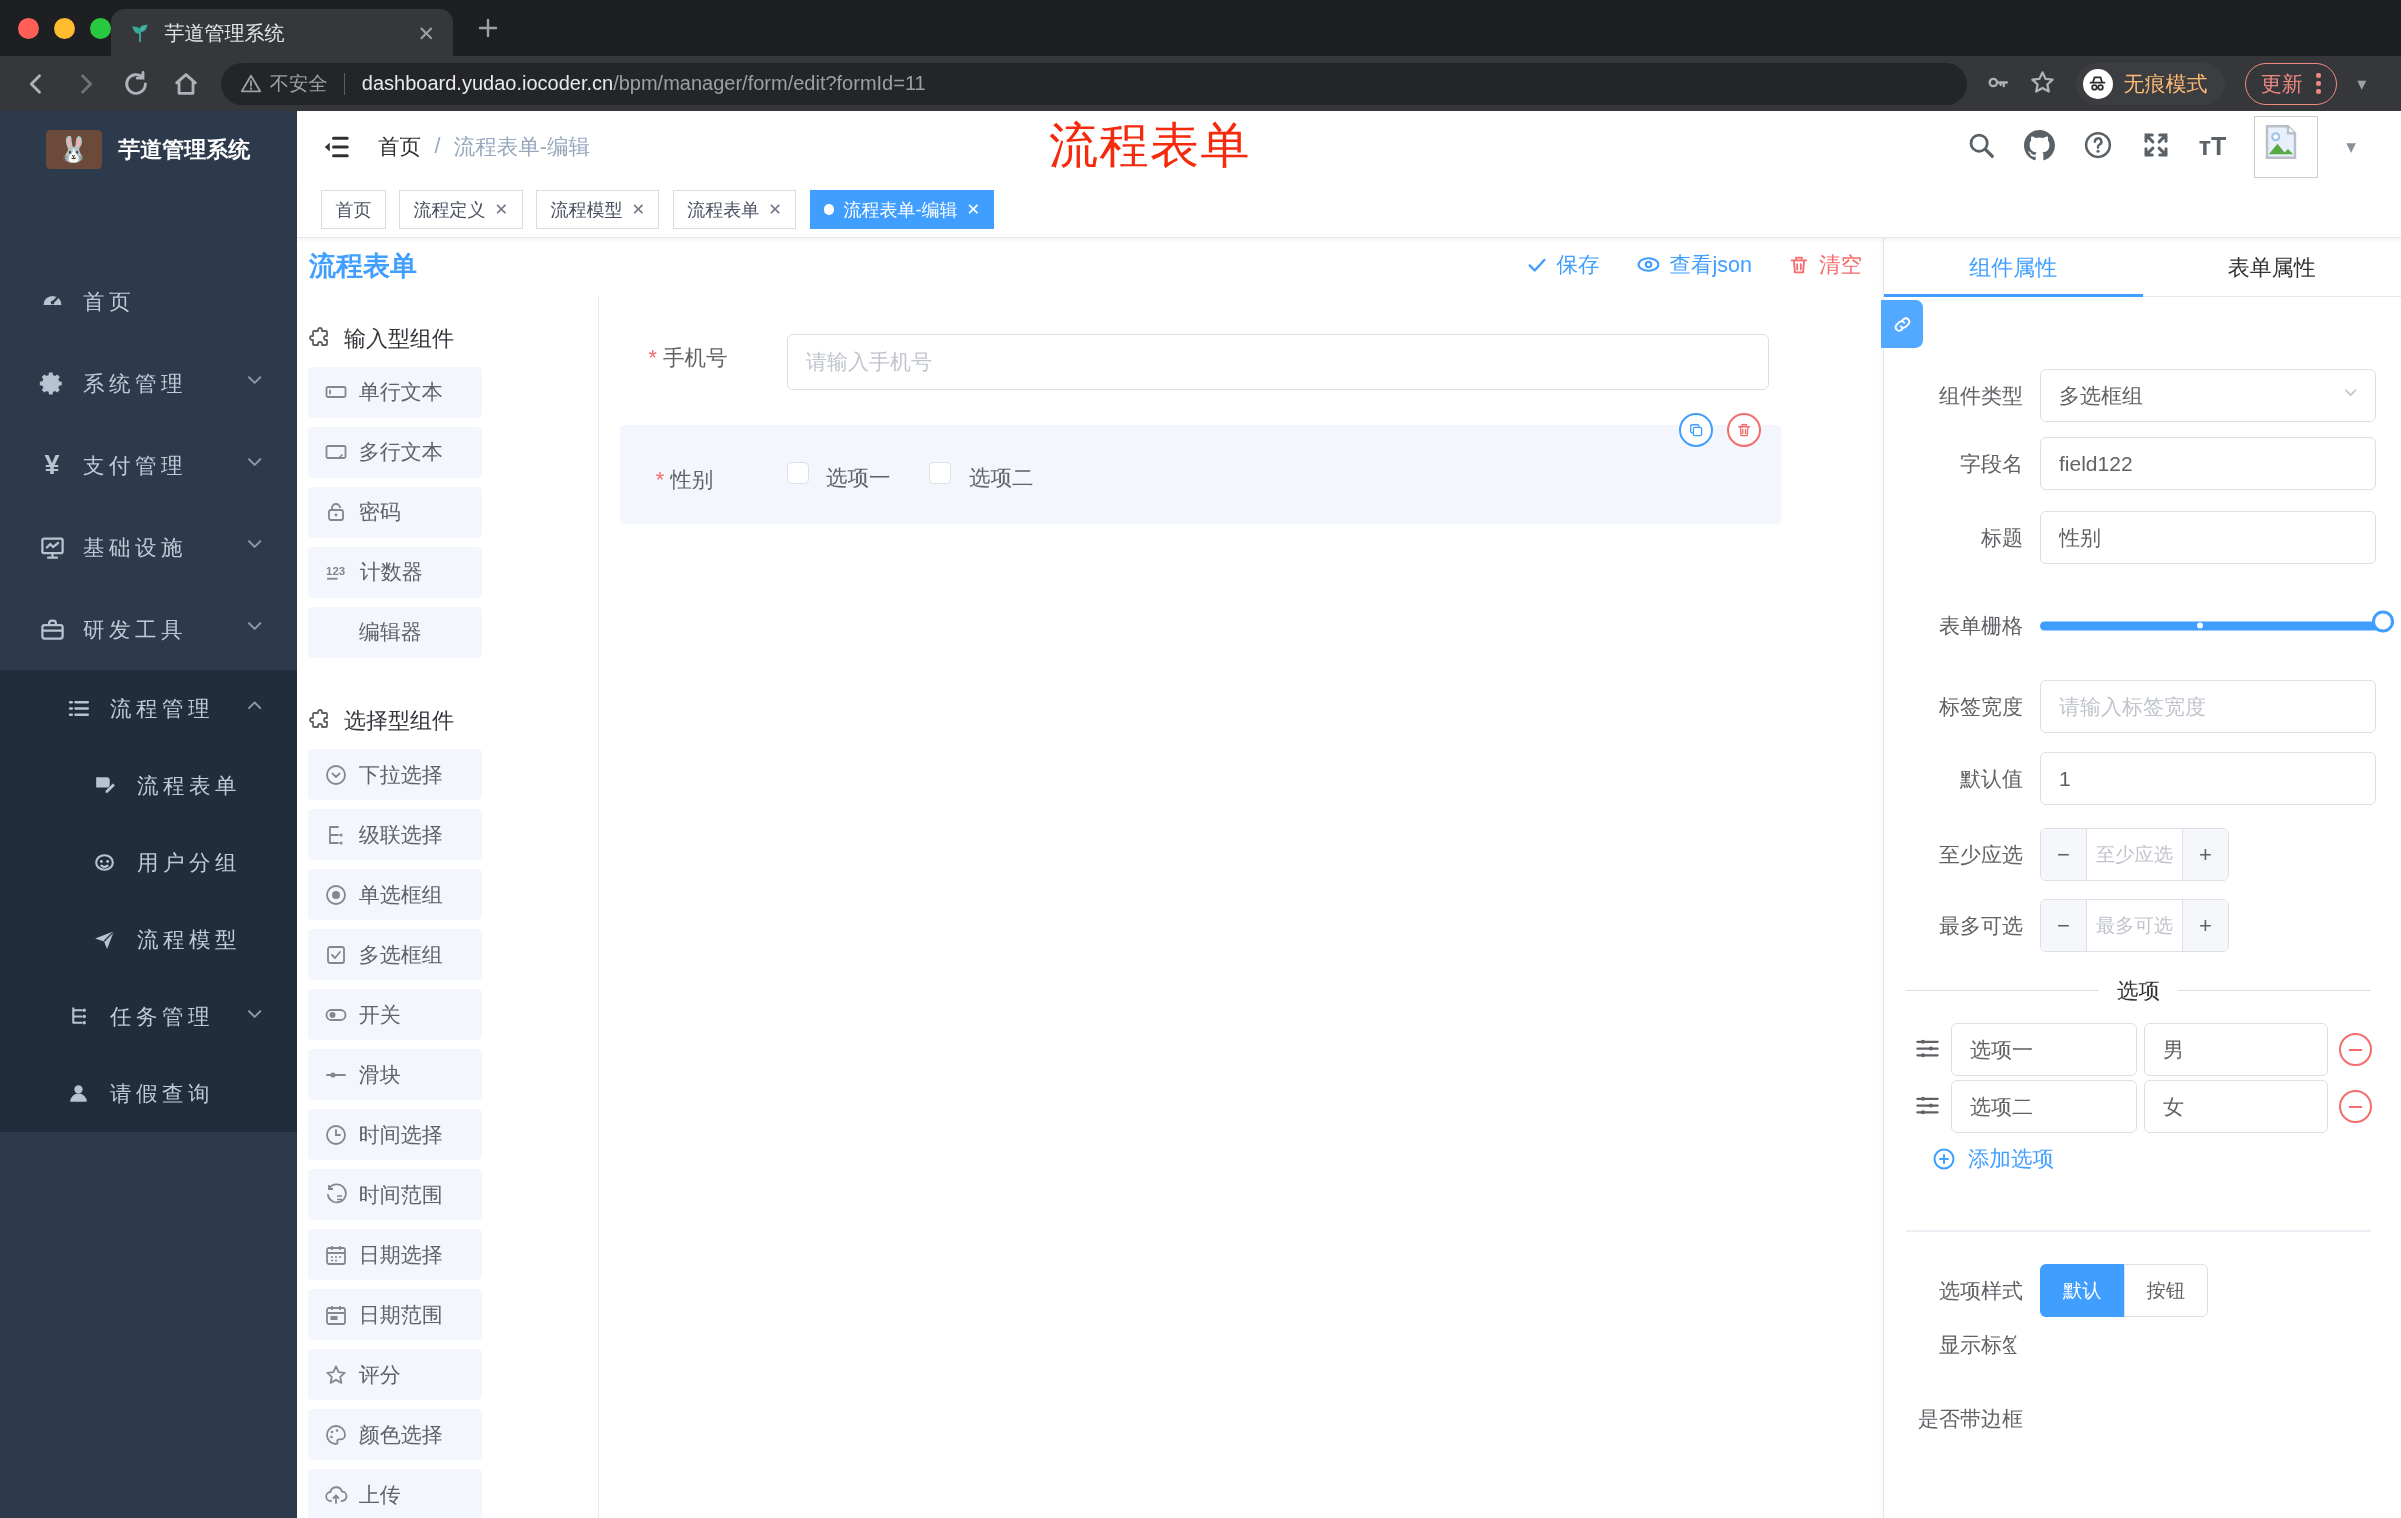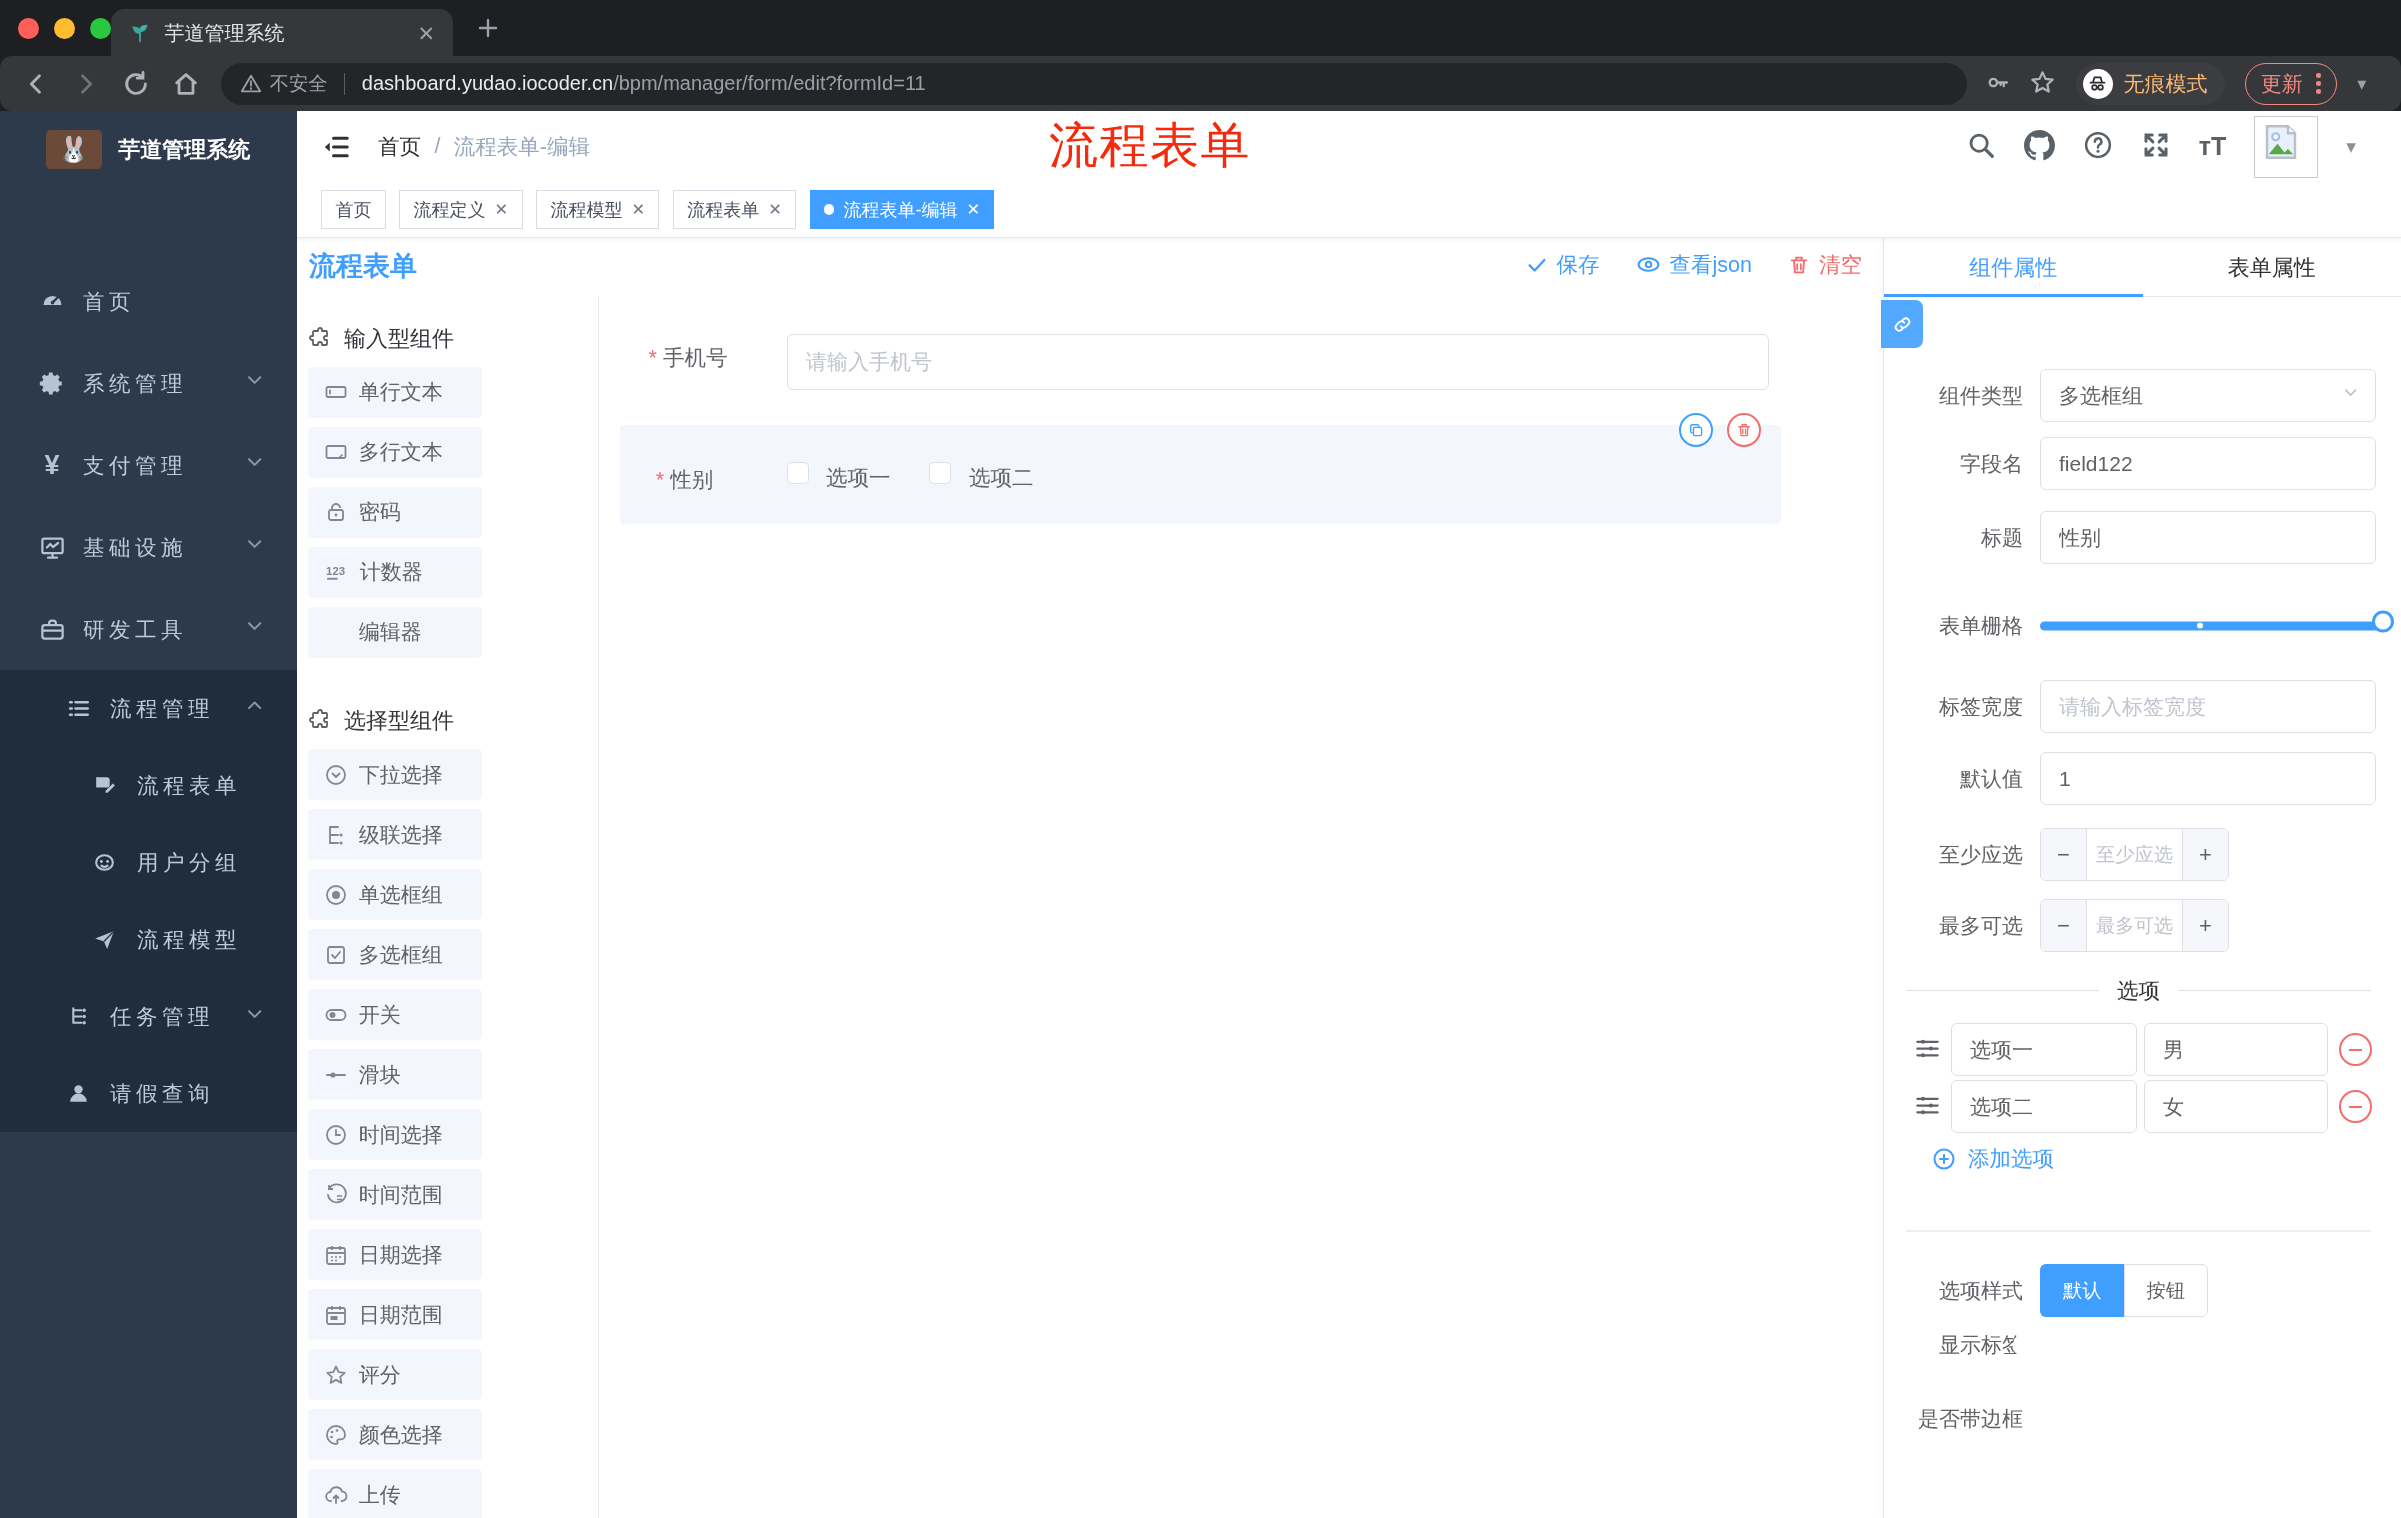--- a/index.html
+++ b/index.html
@@ -10,21 +10,21 @@
   .chrome { height:111px; background:#1e1f22; position:relative; }
   .titlebar { height:56px; position:relative; }
   .traffic { position:absolute; top:18px; left:18px; display:flex; gap:15px; }
   .light { width:21px; height:21px; border-radius:50%; }
   .l-red{background:#ff5f57}.l-yellow{background:#febc2e}.l-green{background:#28c840}
   .btab { position:absolute; left:111px; top:9px; width:342px; height:48px; background:#36373b;
           border-radius:13.4px 13.4px 0 0; display:flex; align-items:center; padding:0 18px; gap:13.4px; }
   .btab-title { color:#e2e4e8; font-size:20px; flex:1; white-space:nowrap; overflow:hidden; }
   .tab-close,.tab-new { color:#9aa0a6; font-size:21px; line-height:1; }
   .tab-new { position:absolute; left:476px; top:16.3px; }
-  .toolbar2 { position:absolute; top:56px; left:0; right:0; height:55px; background:#36373b; display:flex; align-items:center;border-radius:12px; }
+  .toolbar2 { position:absolute; top:56px; left:0; right:0; height:55px; background:#36373b; display:flex; align-items:center; }
   .navic { color:#aeb3b9; margin-left:22px; display:flex; align-items:center; }
   .navic.dim { color:#6e7379; }
   .urlbar { margin-left:21px; width:1746px; height:42px; background:#242528; border-radius:21px; display:flex; align-items:center; padding:0 19.3px; gap:10.4px; }
   .sec-label { color:#9aa0a6; font-size:19.3px; display:flex; align-items:center; gap:7.4px; }
   .url-sep { width:1.5px; height:22px; background:#5a5e64; margin:0 6px; }
   .url-text { font-size:20px; color:#e8eaed; white-space:nowrap; }
   .url-text .path { color:#9aa0a6; }
   .chrome-right { display:flex; align-items:center; margin-left:18px; gap:19.3px; }
   .incog { height:42px; background:#3c3d41; border-radius:21px; display:flex; align-items:center; gap:10.4px; padding:0 18px 0 7.4px; }
   .incog-circle { width:30px; height:30px; background:#fff; border-radius:50%; display:flex; align-items:center; justify-content:center; }

